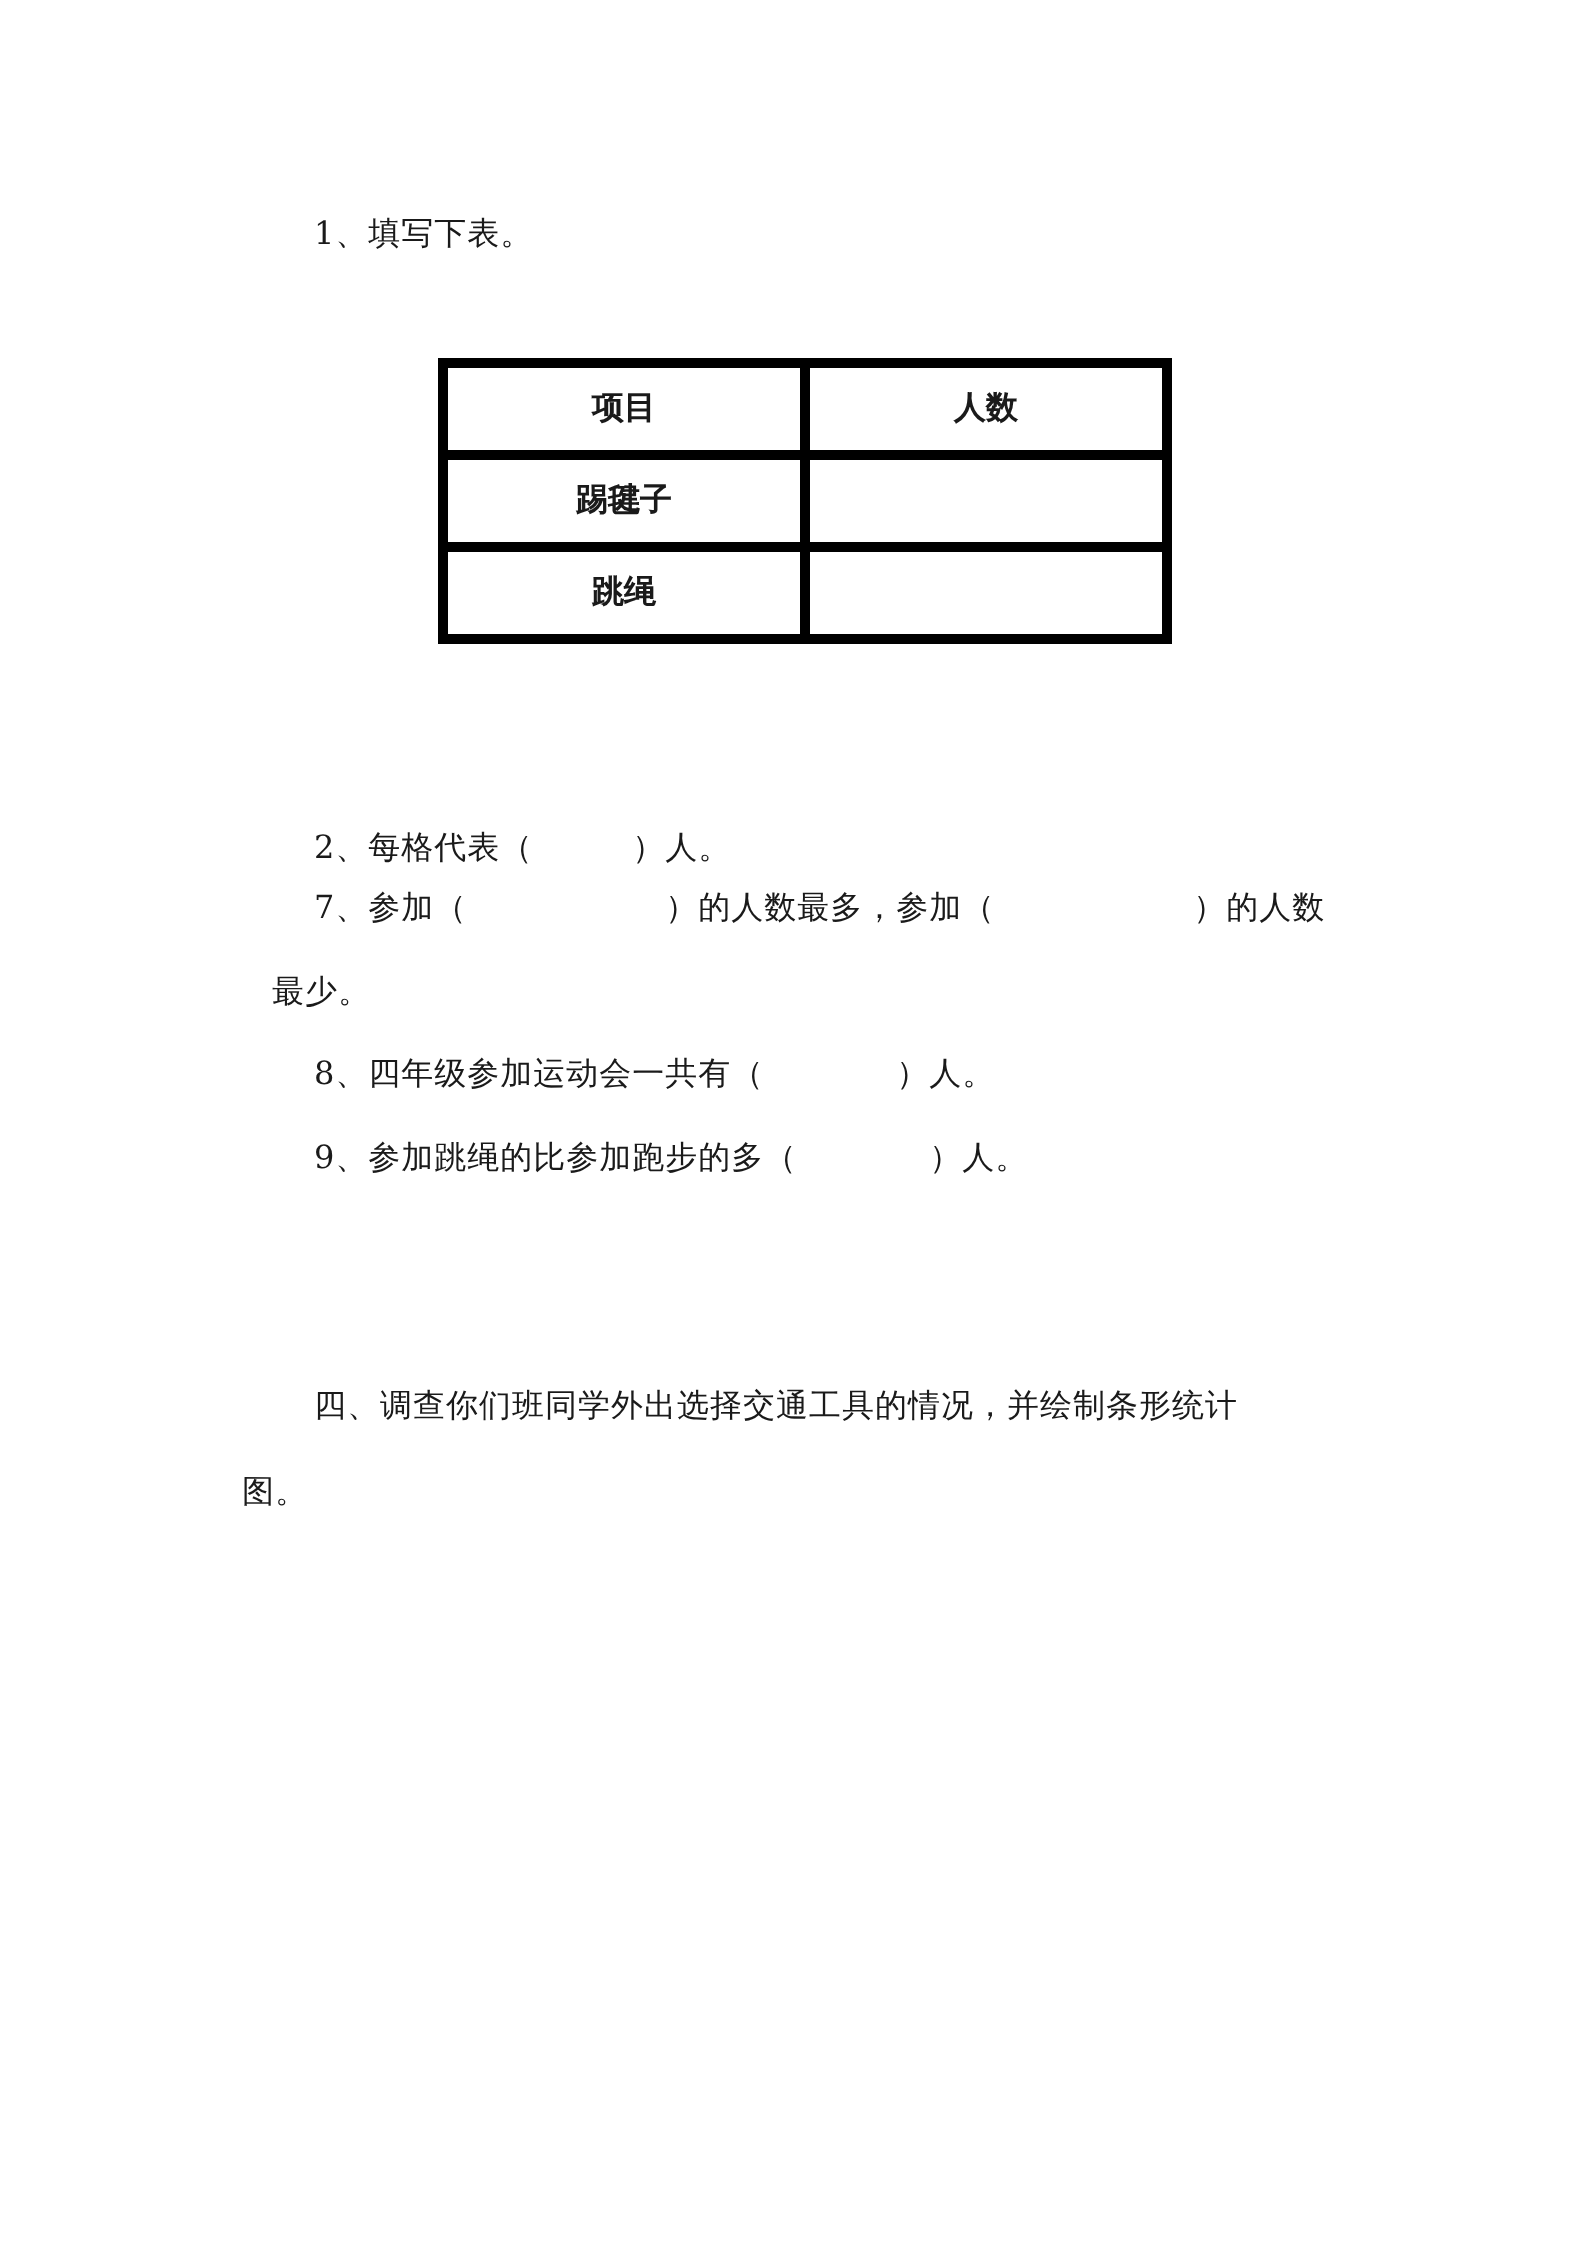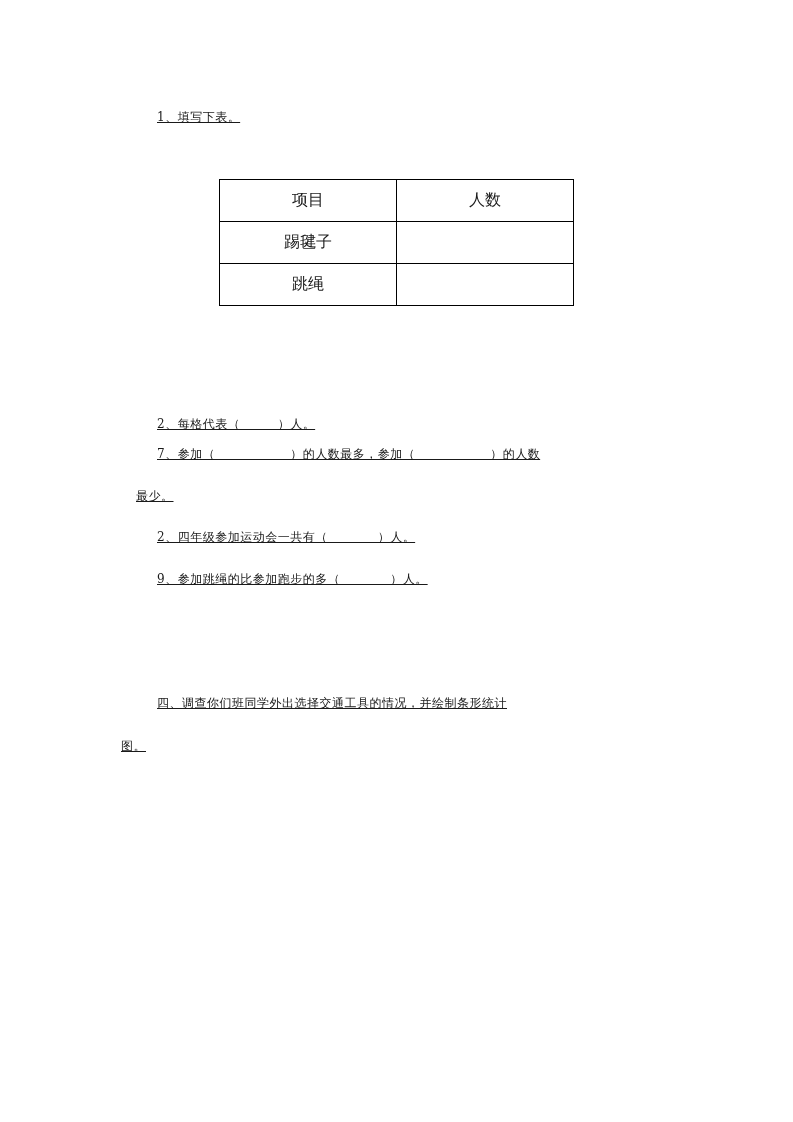--- a/index.html
+++ b/index.html
@@ -2,33 +2,32 @@
 <html><head>
 <meta charset="utf-8">
 <style>
   html, body { margin: 0; padding: 0; background: #ffffff; }
   body {
     width: 793px; height: 1122px; position: relative; overflow: hidden;
     font-family: "DejaVu Serif", "Liberation Serif", serif;
     color: #1a1a1a;
   }
   .line {
-    position: absolute; font-size: 12px; line-height: 20px; white-space: pre;
+    position: absolute; font-size: 16px; line-height: 20px; white-space: pre;
     letter-spacing: 0.5px;
-    text-decoration: underline;
   }
   table.stats {
     position: absolute; left: 219px; top: 179px;
     border-collapse: collapse;
     font-size: 16px;
   }
   table.stats td {
-    border: 1px solid #000000;
+    border: 5px solid #000000;
     width: 176px; height: 41px;
-    text-align: center; vertical-align: middle; padding: 0;
+    text-align: center; vertical-align: middle; padding: 0; font-weight: bold;
   }
 </style>
 </head>
 <body>
 
 <div class="line" style="left:157px; top:107px;">1、填写下表。</div>
 
 <table class="stats">
   <tbody>
       <tr>
@@ -42,17 +41,17 @@
   <tr>
     <td>跳绳</td>
     <td></td>
   </tr>
 </tbody>
   </table>
 
 <div class="line" style="left:157px; top:402px;margin-top:12px;">2、每格代表（　　　）人。</div>
 <div class="line" style="left:157px; top:444px;">7、参加（　　　　　　）的人数最多，参加（　　　　　　）的人数</div>
 <div class="line" style="left:136px; top:486px;">最少。</div>
-<div class="line" style="left:157px; top:527px;">2、四年级参加运动会一共有（　　　　）人。</div>
+<div class="line" style="left:157px; top:527px;">8、四年级参加运动会一共有（　　　　）人。</div>
 <div class="line" style="left:157px; top:569px;">9、参加跳绳的比参加跑步的多（　　　　）人。</div>
 
 <div class="line" style="left:157px; top:693px;">四、调查你们班同学外出选择交通工具的情况，并绘制条形统计</div>
 <div class="line" style="left:121px; top:736px;">图。</div>
 
 </body></html>

